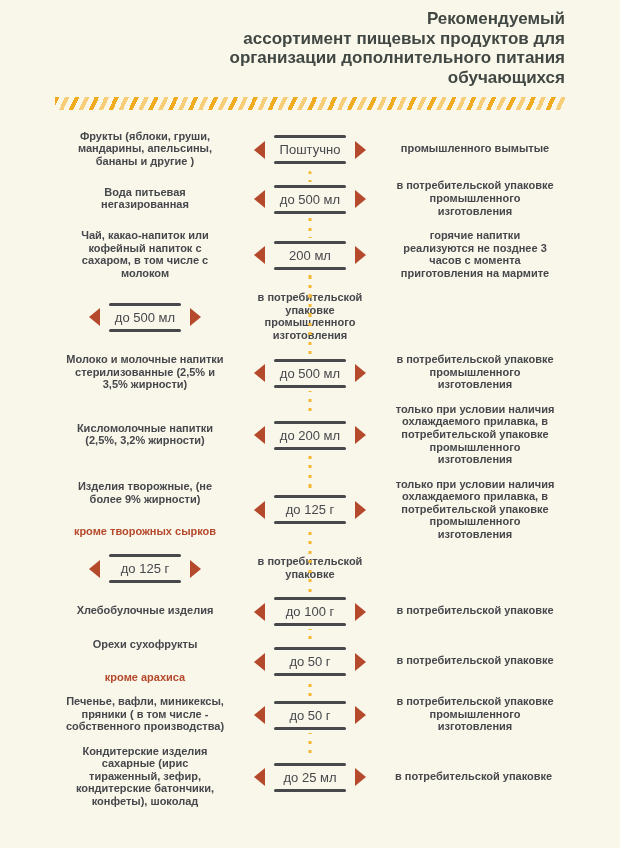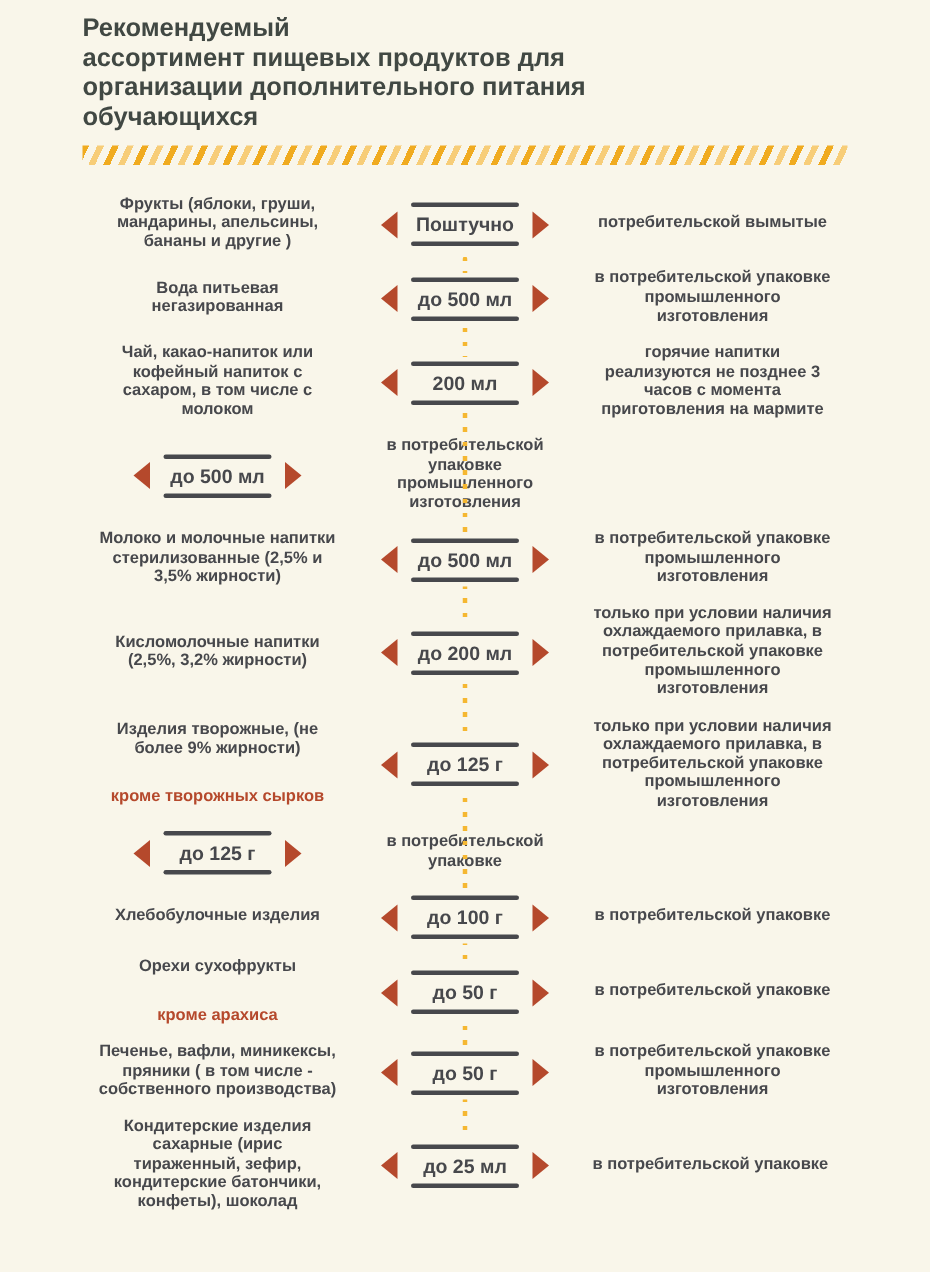--- a/index.html
+++ b/index.html
@@ -13,21 +13,21 @@
   .page {
     width: 620px;
     min-height: 848px;
     padding: 9px 55px 14px 55px;
   }
   .title {
     margin: 0 0 9px 0;
     font-size: 17px;
     line-height: 1.16;
     font-weight: 700;
-    text-align: left;
+    text-align: right;
     color: #414843;
     white-space: pre-line;
   }
   .stripes {
     height: 13px;
     margin-bottom: 15px;
     background: repeating-linear-gradient(
       115deg,
       #f0ab20 0 4px,
       transparent 4px 9px,
@@ -91,21 +91,21 @@
     gap: 4px;
   }
   .bar {
     width: 72px;
     height: 3px;
     background: #47484c;
     border-radius: 2px;
   }
   .value {
     font-size: 13px;
-    font-weight: 700;
+    font-weight: 400;
     color: #47484c;
     white-space: nowrap;
     padding: 0 2px;
   }
   .arrow { width: 0; height: 0; border-top: 9px solid transparent; border-bottom: 9px solid transparent; }
   .arrow-l { border-right: 11px solid #b5492c; }
   .arrow-r { border-left: 11px solid #b5492c; }
   .row.last .cell.right { justify-content: flex-start; }
   .row.last .cell.right .cell-text { flex: 0 0 auto; }
 </style>
@@ -135,21 +135,21 @@
         <span class="value-stack">
           <span class="bar"></span>
           <span class="value">Поштучно</span>
           <span class="bar"></span>
         </span>
         <span class="arrow arrow-r"></span>
       </div>
     </div>
     <div class="cell right">
       <div class="cell-text">
-        <div class="condition">потребительской вымытые</div>
+        <div class="condition">промышленного вымытые</div>
       </div>
       <div class="divider"></div>
     </div>
   </div>
 
   <div class="row">
     <div class="cell left">
       <div class="cell-text">
         <div class="product">Вода питьевая негазированная</div>
 

